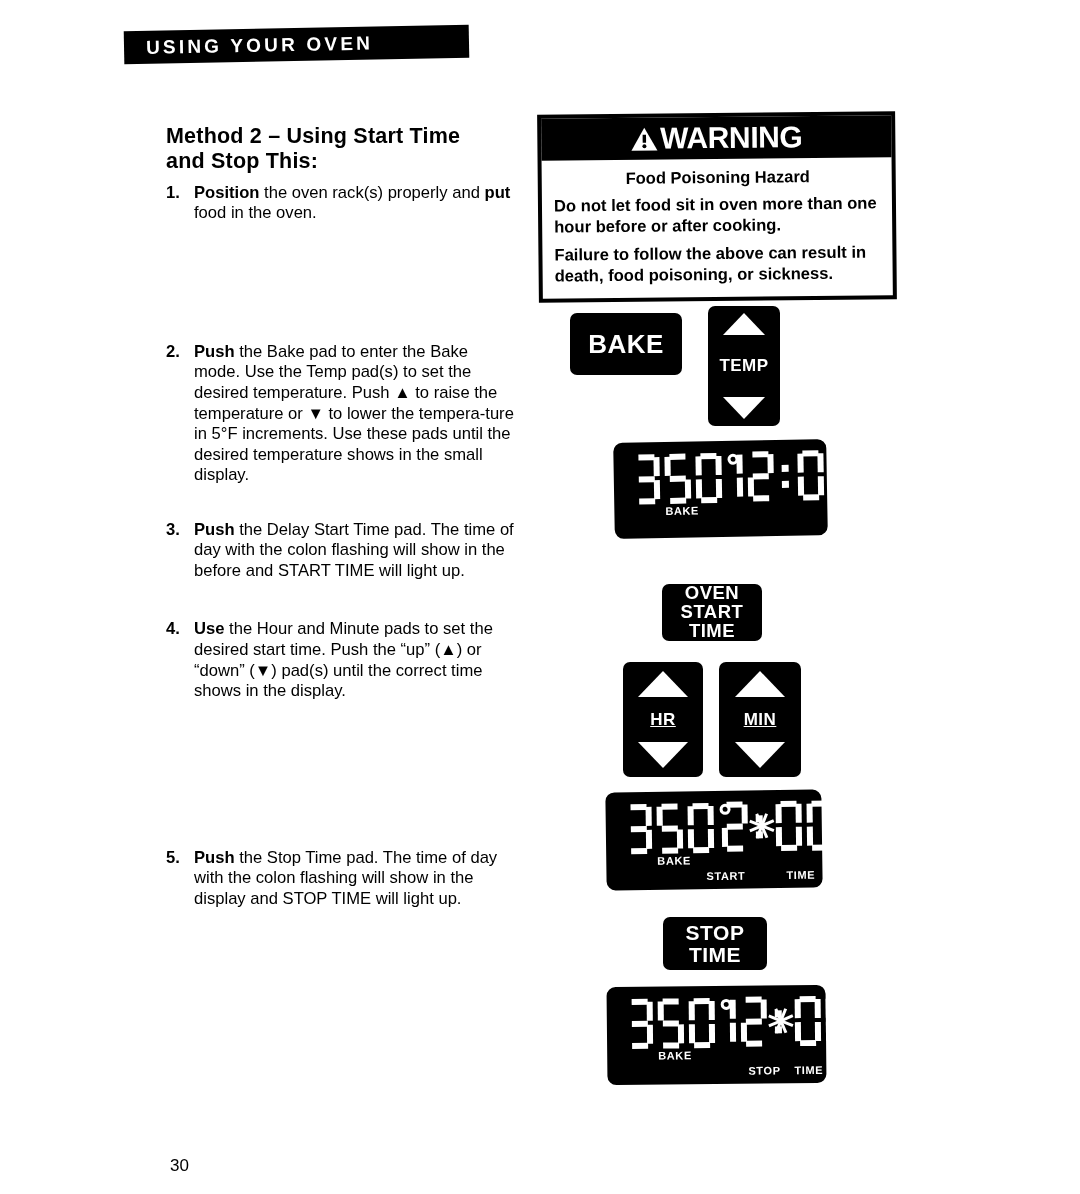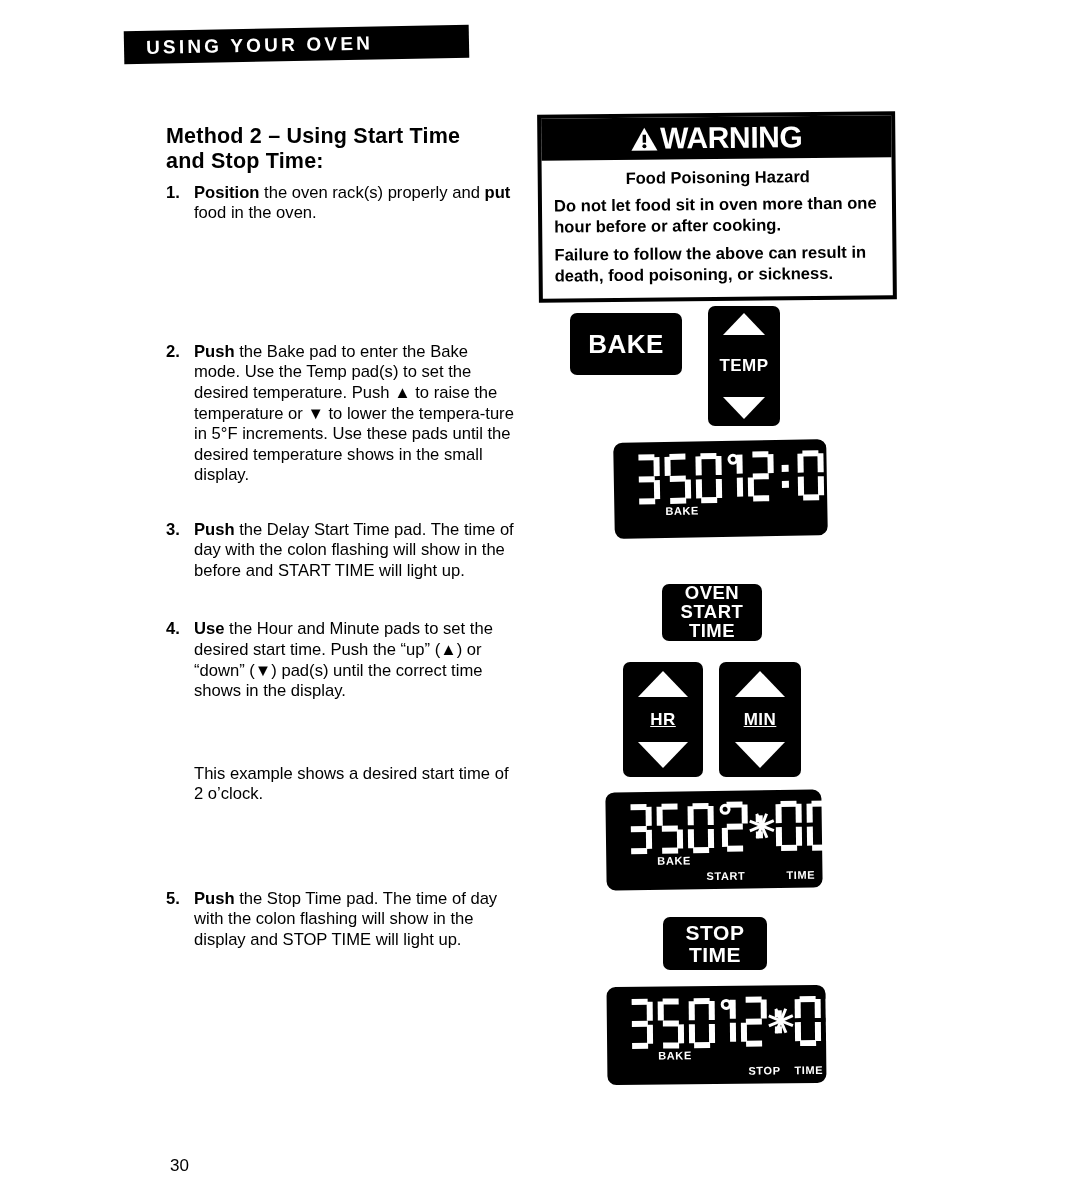--- a/index.html
+++ b/index.html
@@ -272,21 +272,21 @@
 <body>
 
 <div class="banner">
   <span class="banner-label">USING YOUR OVEN</span>
 </div>
 
 <div class="left-col">
 
   <h1 class="section-title">
     <span>Method 2 – Using Start Time</span><br>
-    <span>and Stop Time:</span>
+    <span>and Stop This:</span>
   </h1>
 
   <div class="step">
     <span class="step-num">1.</span>
     <b>Position</b><span> the oven rack(s) properly and </span><b>put</b><span> food in the oven.</span>
   </div>
 
   <div class="sp-1"></div>
 
   <div class="step">
@@ -303,21 +303,20 @@
 
   <div class="sp-3"></div>
 
   <div class="step">
     <span class="step-num">4.</span>
     <b>Use</b><span> the Hour and Minute pads to set the desired start time. Push the “up” (▲) or “down” (▼) pad(s) until the correct time shows in the display.</span>
   </div>
 
   <div class="sp-4"></div>
 
-  <div class="plain-para">This example shows a desired start time of 2 o’clock.</div>
 
   <div class="sp-5"></div>
 
   <div class="step">
     <span class="step-num">5.</span>
     <b>Push</b><span> the Stop Time pad. The time of day with the colon flashing will show in the display and STOP TIME will light up.</span>
   </div>
 
 </div>
 

